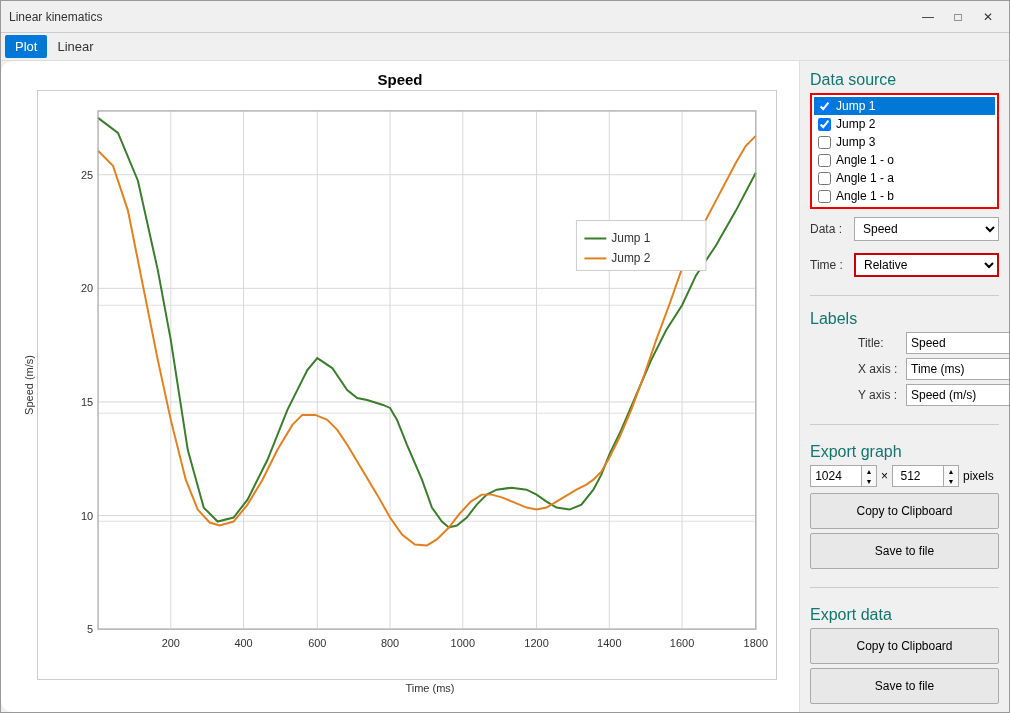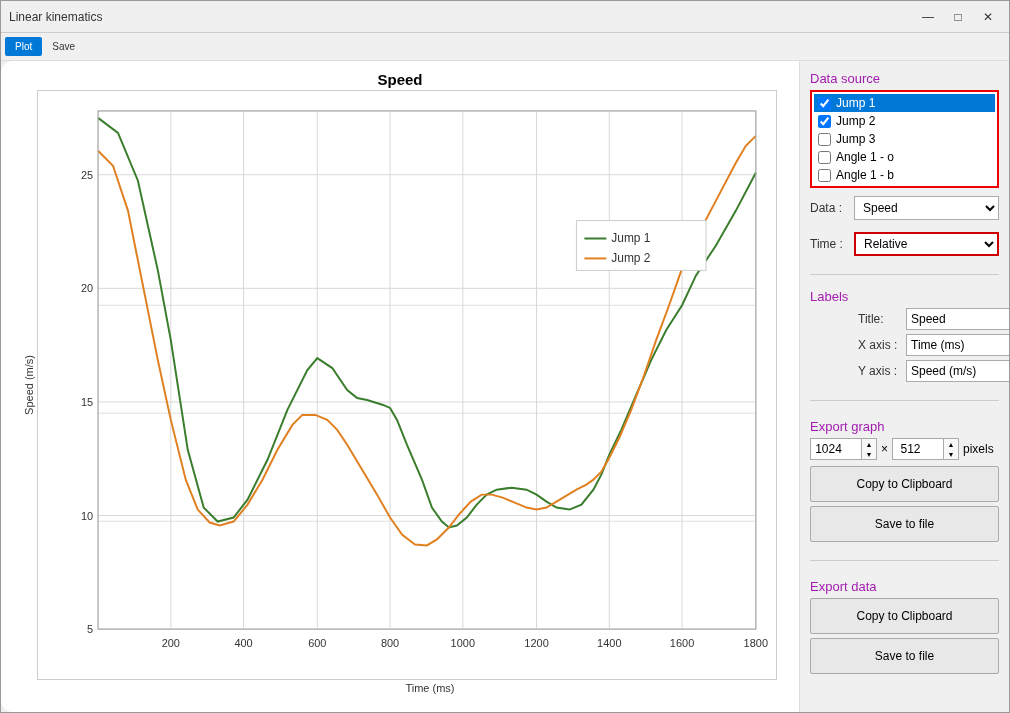--- a/index.html
+++ b/index.html
@@ -54,21 +54,21 @@
       height: 28px;
       display: flex;
       align-items: center;
       padding: 0 4px;
       border-bottom: 1px solid #ddd;
       flex-shrink: 0;
     }
     .menu-item {
       padding: 4px 10px;
       cursor: pointer;
-      font-size: 10px;
+      font-size: 13px;
       color: #333;
       border-radius: 2px;
     }
     .menu-item.active { background: #0078d7; color: white; }
     .main-content {
       display: flex;
       flex: 1;
       overflow: hidden;
       border-radius: 12px;
     }
@@ -95,22 +95,22 @@
       padding: 10px;
       background: #f0f0f0;
       border-left: 1px solid #ddd;
       display: flex;
       flex-direction: column;
       gap: 8px;
       overflow-y: auto;
       flex-shrink: 0;
     }
     .section-label {
-      font-size: 13px;
-      color: #a21caf;
+      font-size: 16px;
+      color: #0f766e;
       margin-bottom: 4px;
       font-weight: normal;
     }
     .data-source-box {
       border: 2px solid #e00;
       background: white;
       padding: 2px;
     }
     .ds-item {
       display: flex;
@@ -259,21 +259,21 @@
     <span class="title-bar-text">Linear kinematics</span>
     <div class="title-bar-controls">
       <button class="title-btn">—</button>
       <button class="title-btn">□</button>
       <button class="title-btn close">✕</button>
     </div>
   </div>
 
   <div class="menu-bar">
     <div class="menu-item active">Plot</div>
-    <div class="menu-item">Save</div>
+    <div class="menu-item">Linear</div>
   </div>
 
   <div class="main-content">
 
     <div class="chart-area">
       <div style="font-size:15px;font-weight:bold;margin-bottom:2px;">Speed</div>
       <div class="chart-wrapper">
         <span class="y-label-text">Speed (m/s)</span>
         <div class="chart-container">
           <svg class="chart-svg" viewBox="0 0 740 590">
@@ -475,20 +475,24 @@
           <div class="ds-item">
             <input type="checkbox" style="">
             <span>Jump 3</span>
           </div>
           <div class="ds-item">
             <input type="checkbox" style="">
             <span>Angle 1 - o</span>
           </div>
           <div class="ds-item">
             <input type="checkbox" style="">
+            <span>Angle 1 - a</span>
+          </div>
+          <div class="ds-item">
+            <input type="checkbox" style="">
             <span>Angle 1 - b</span>
           </div>
         </div>
       </div>
 
       <div class="form-row">
         <span class="form-label">Data :</span>
         <select class="form-select">
           <option>Speed</option>
           <option>Acceleration</option>

